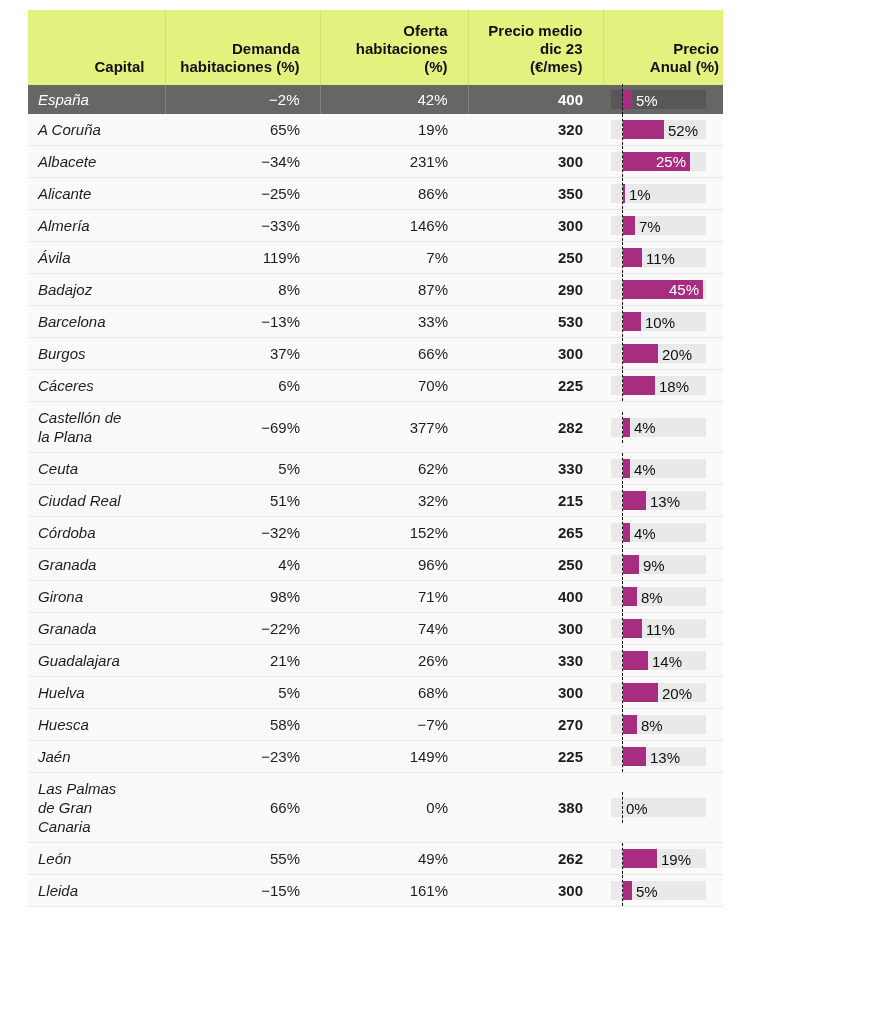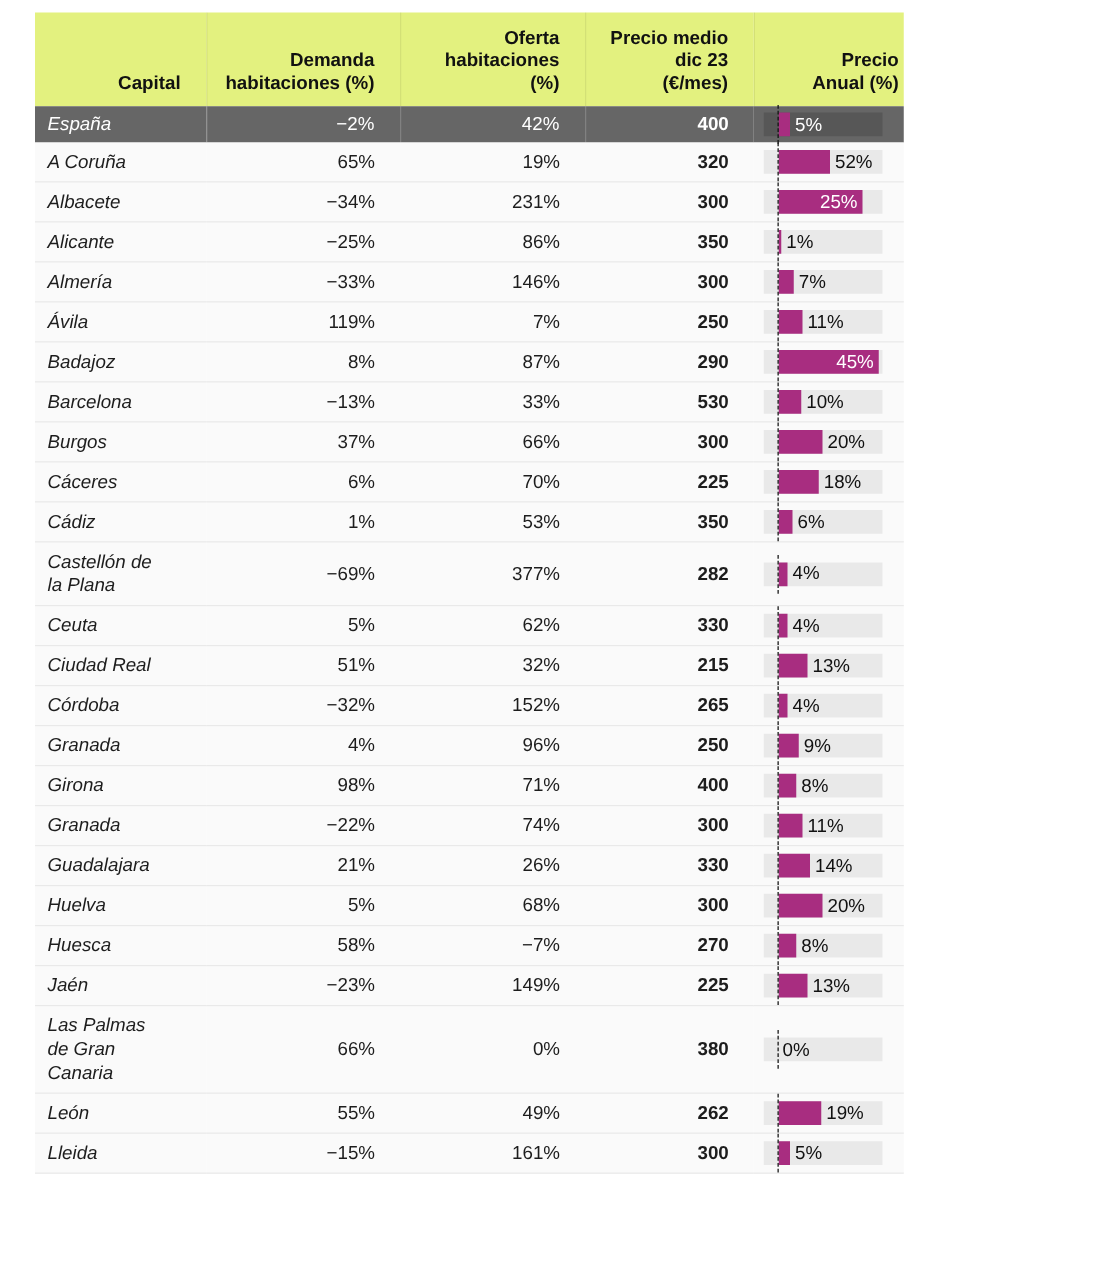--- a/index.html
+++ b/index.html
@@ -255,33 +255,20 @@
     <td class="c-precio">225</td>
     <td class="bar-cell">
       <div class="track">
         <div class="baseline"></div>
         <div class="bar" style="left: 12px; width: 32px;"></div>
         <span class="bar-label" style="left: 48px;">18%</span>
       </div>
     </td>
   </tr>
 
-  <tr>
-    <td class="c-capital">Cádiz</td>
-    <td class="c-num">1%</td>
-    <td class="c-num">53%</td>
-    <td class="c-precio">350</td>
-    <td class="bar-cell">
-      <div class="track">
-        <div class="baseline"></div>
-        <div class="bar" style="left: 12px; width: 11px;"></div>
-        <span class="bar-label" style="left: 27px;">6%</span>
-      </div>
-    </td>
-  </tr>
 
   <tr>
     <td class="c-capital">Castellón de
 la Plana</td>
     <td class="c-num">−69%</td>
     <td class="c-num">377%</td>
     <td class="c-precio">282</td>
     <td class="bar-cell">
       <div class="track">
         <div class="baseline"></div>

